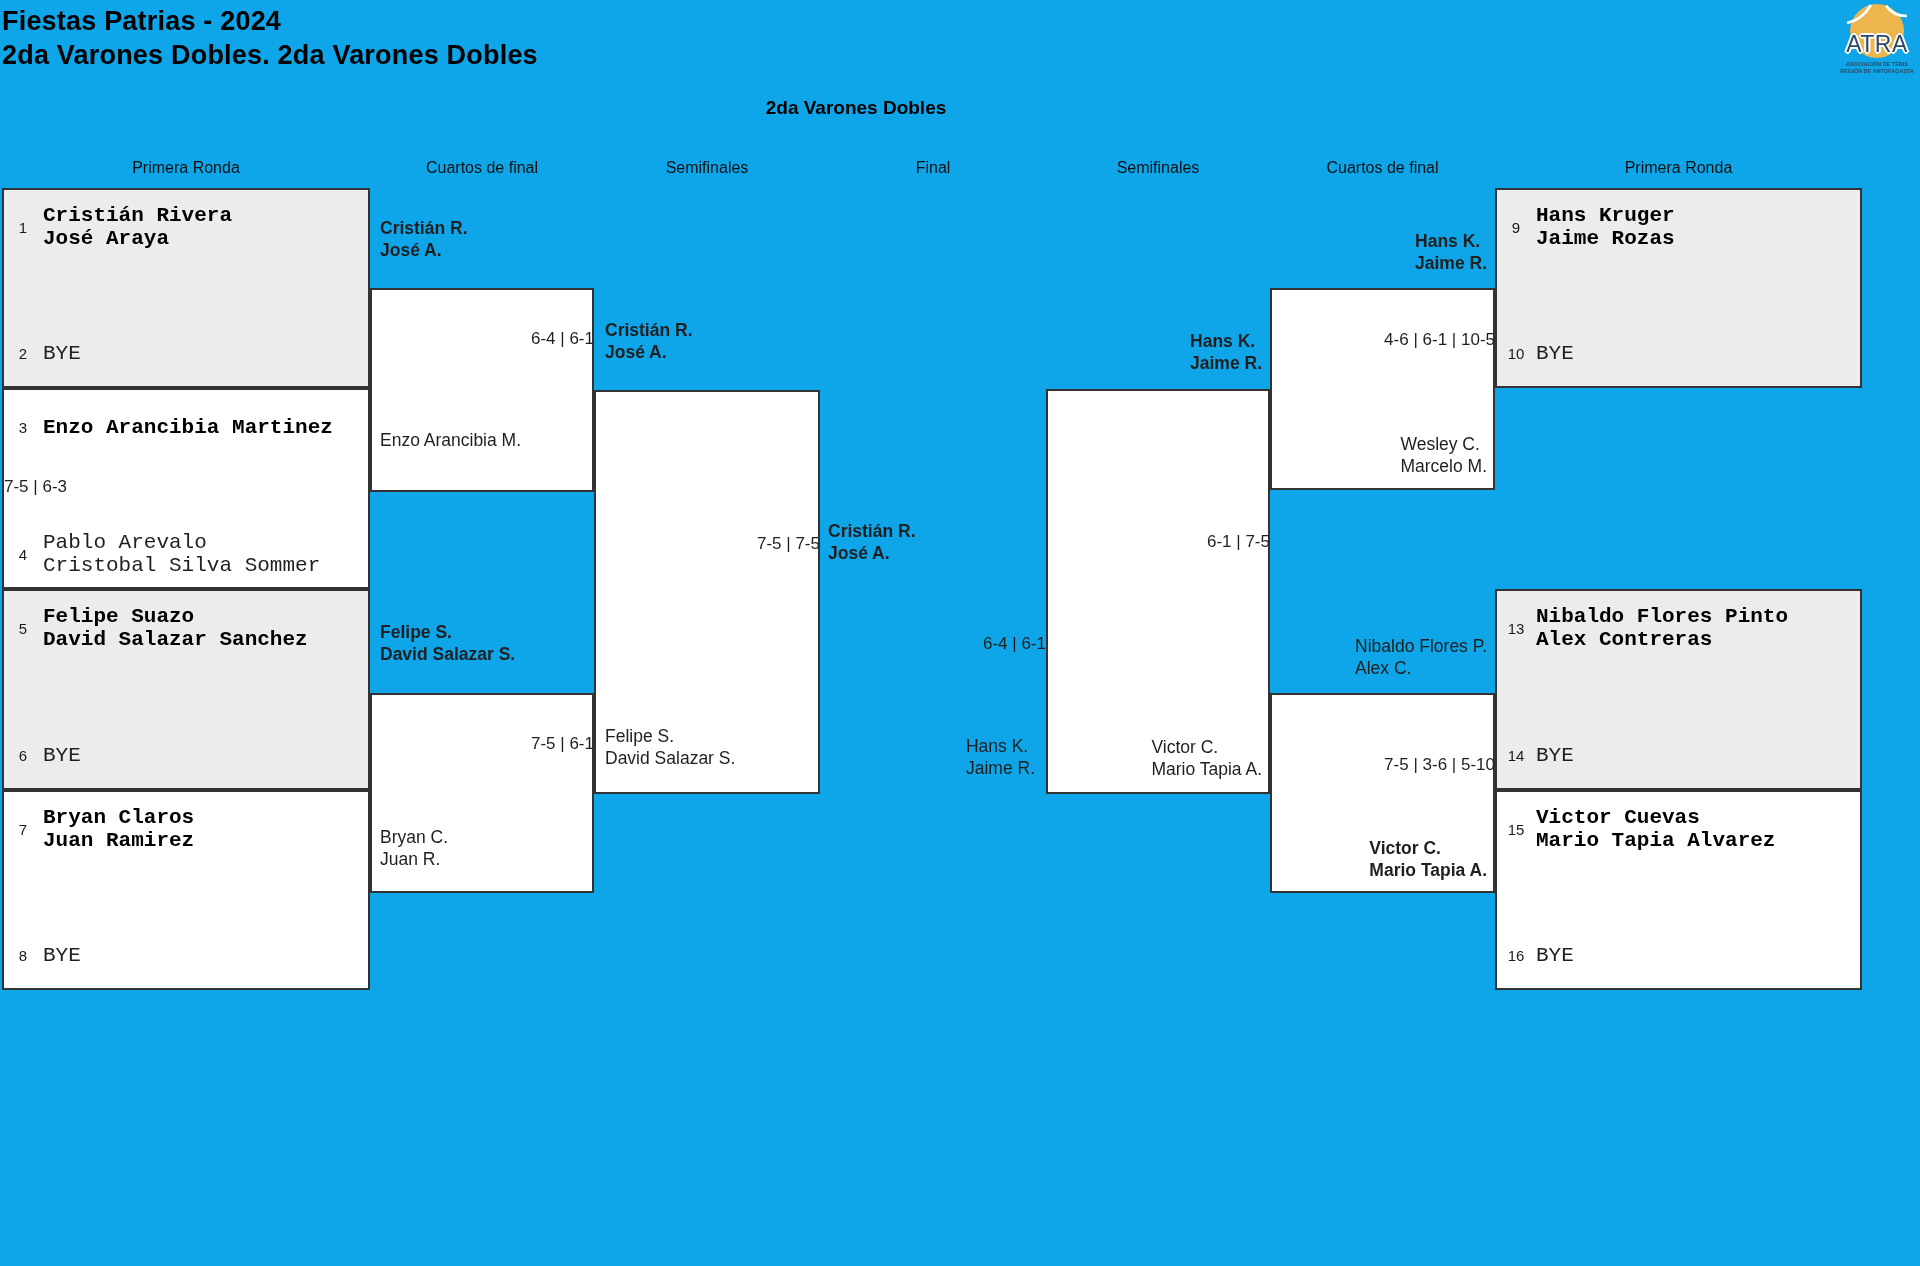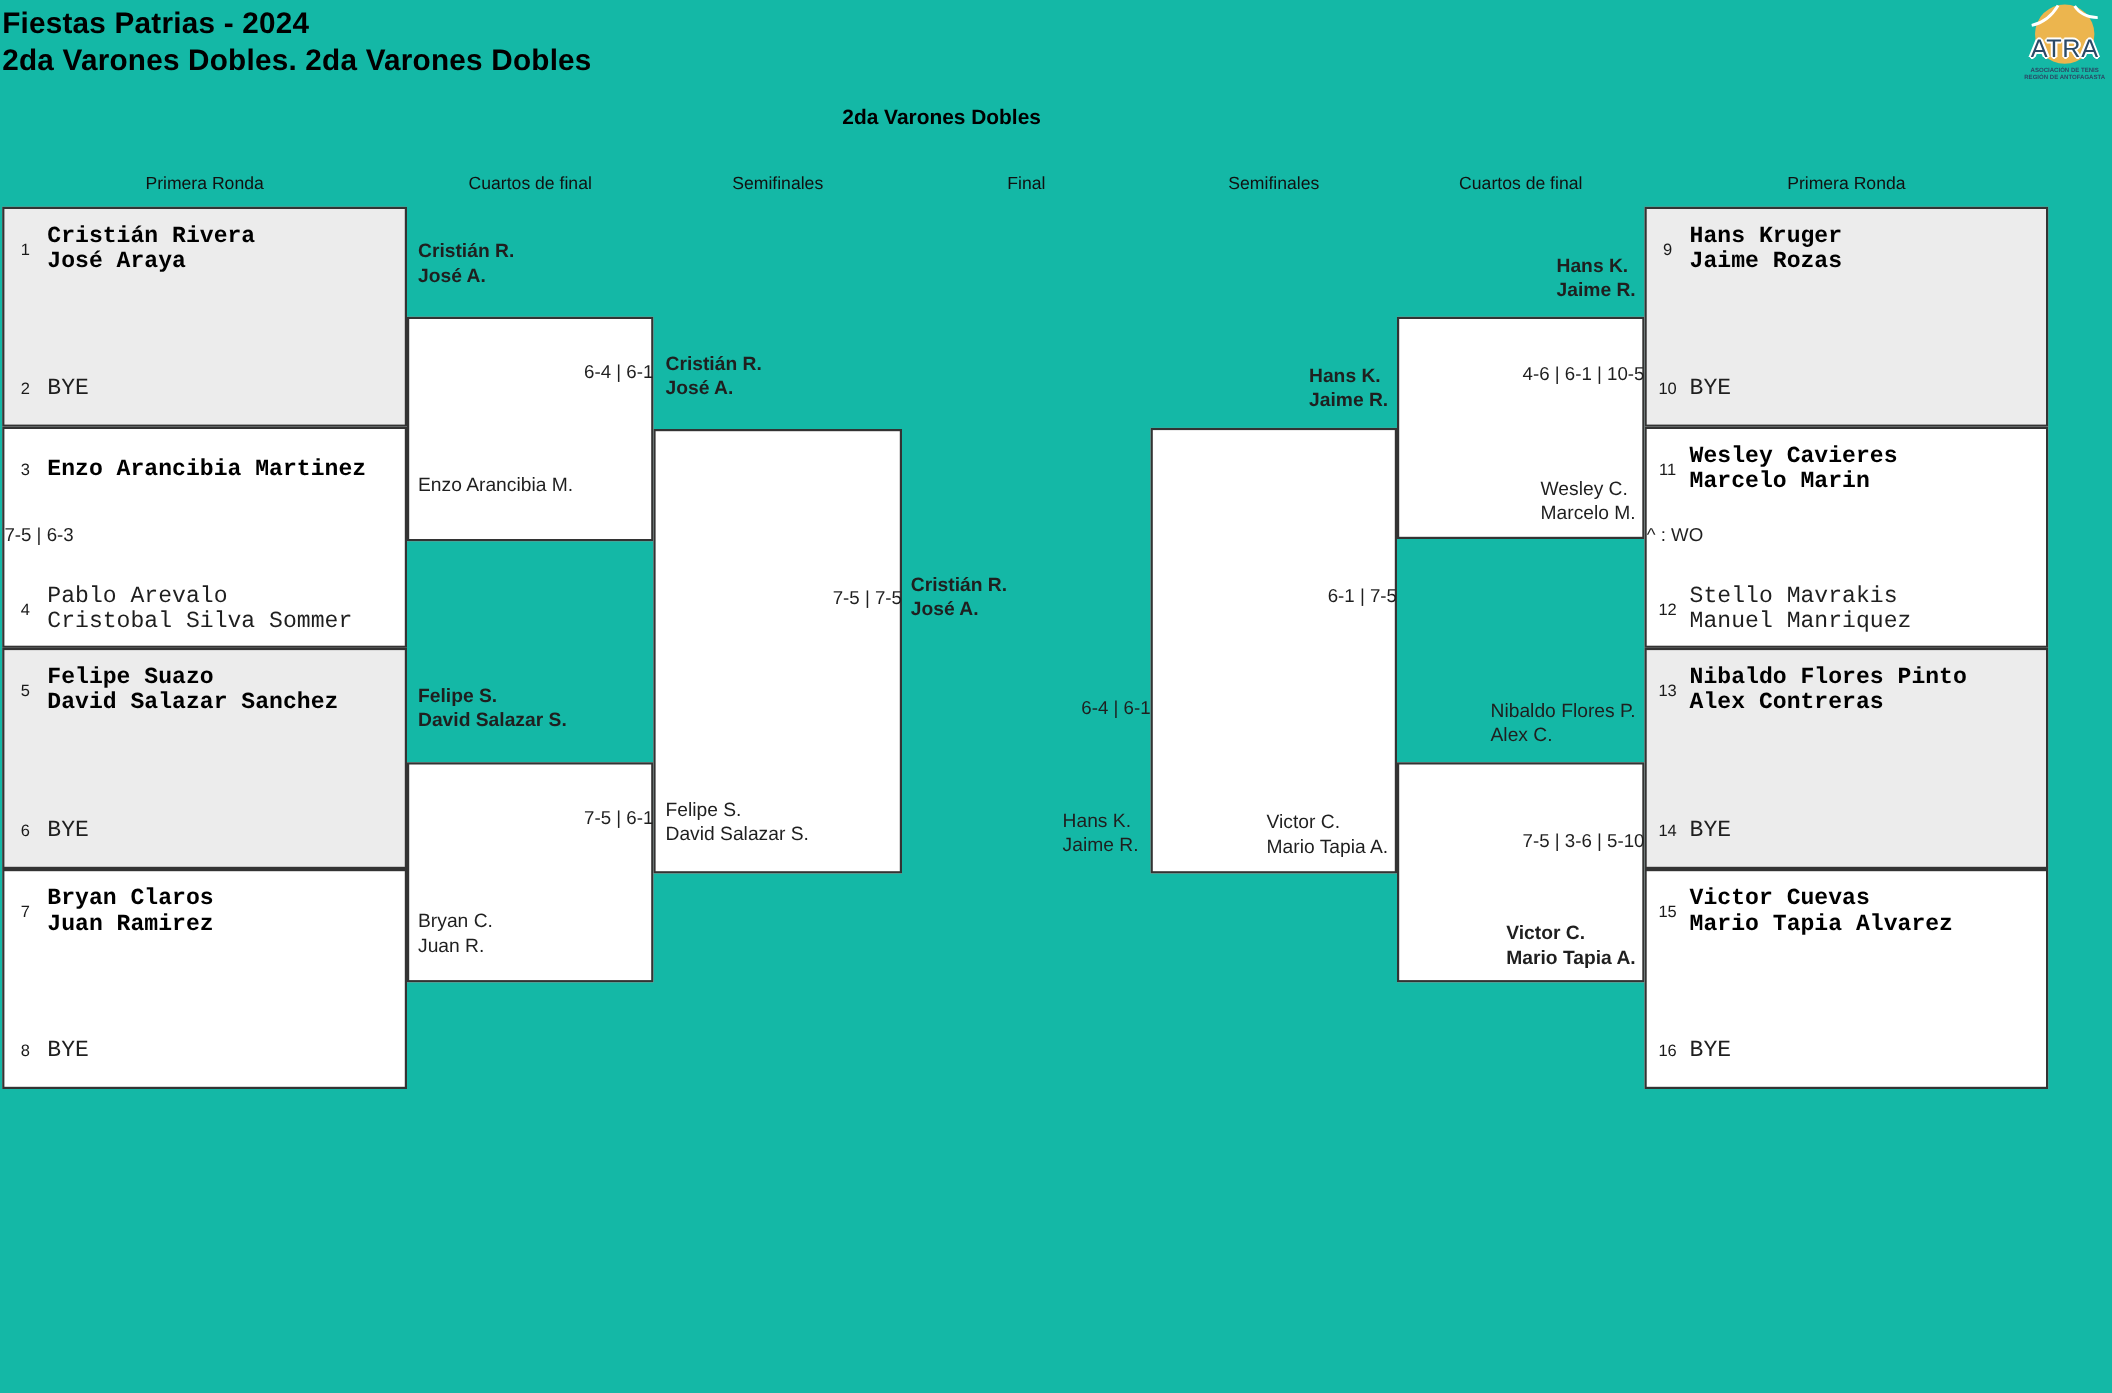--- a/index.html
+++ b/index.html
@@ -1,16 +1,16 @@
 <!DOCTYPE html>
 <html><head>
 <meta charset="utf-8">
 <style>
   html,body{margin:0;padding:0;background:#fff;}
-  .page{position:relative;width:1920px;height:1266px;background:#14b8a6;overflow:hidden;
+  .page{position:relative;width:1920px;height:1266px;background:#0ea5e9;overflow:hidden;
         font-family:"Liberation Sans",sans-serif;color:#1f1f1f;}
 
   
   .title-block{position:absolute;left:2px;top:4px;}
   .title-line{font-size:27px;font-weight:bold;line-height:34px;color:#000;letter-spacing:.2px;}
   .bracket-title{position:absolute;left:0;top:97px;width:1712px;text-align:center;
                  font-size:19px;font-weight:bold;color:#000;}
 
   
   .logo{position:absolute;left:1844px;top:2px;width:66px;height:76px;}
@@ -148,37 +148,20 @@
       </div>
     </div>
     <div class="entry b">
       <span class="seed">10</span>
       <div class="names">
           <div>BYE</div>
         </div>
     </div>
   </div>
 
-  <div class="box" style="left:1495px;top:388px;width:367px;height:201px;">
-    <div class="entry t">
-      <span class="seed">11</span>
-      <div class="names winner">
-        <div>Wesley Cavieres</div>
-        <div>Marcelo Marin</div>
-      </div>
-    </div>
-    <div class="r1score">^ : WO</div>
-    <div class="entry b">
-      <span class="seed">12</span>
-      <div class="names">
-        <div>Stello Mavrakis</div>
-        <div>Manuel Manriquez</div>
-      </div>
-    </div>
-  </div>
 
   <div class="box shaded" style="left:1495px;top:589px;width:367px;height:201px;">
     <div class="entry t">
       <span class="seed">13</span>
       <div class="names winner">
         <div>Nibaldo Flores Pinto</div>
         <div>Alex Contreras</div>
       </div>
     </div>
     <div class="entry b">

